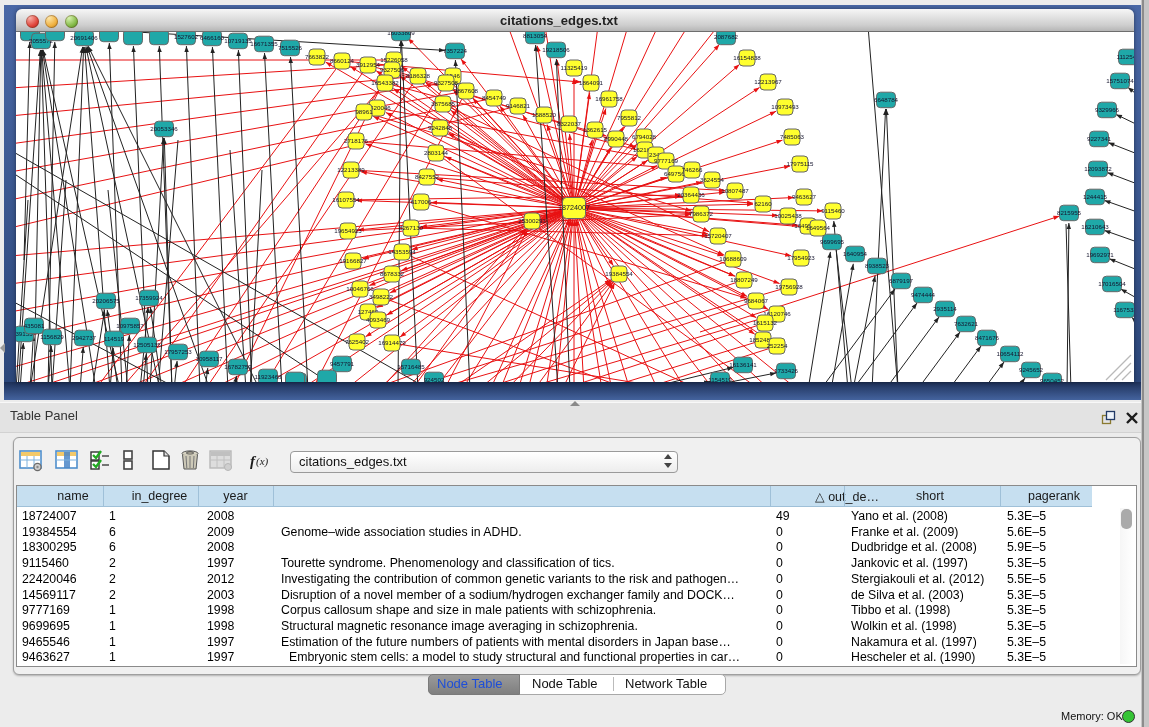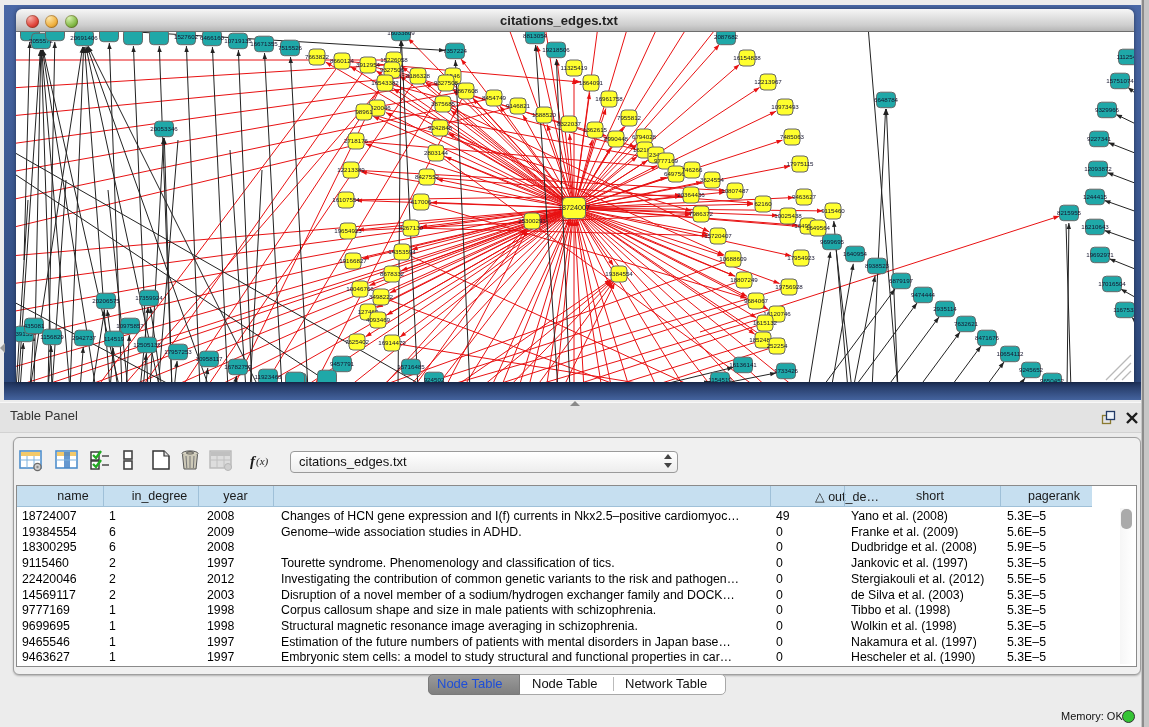--- a/index.html
+++ b/index.html
@@ -868,21 +868,20 @@
  <div class="abs thsep" style="left:198px"></div>
  <div class="abs thsep" style="left:273px"></div>
  <div class="abs thsep" style="left:770px"></div>
  <div class="abs thsep" style="left:844px"></div>
  <div class="abs thsep" style="left:1000px"></div>
  <div class="abs" style="left:17px;top:506px;width:1075px;height:1px;background:#9fc0d8"></div>
  <div class="trow" style="top:508.0px">
       <span style="left:5px">18724007</span>
       <span style="left:92px">1</span>
       <span style="left:190px">2008</span>
-      <span style="left:264px">Changes of HCN gene expression and I(f) currents in Nkx2.5–positive cardiomyoc…</span>
       <span style="left:759px">49</span>
       <span style="left:834px">Yano et al. (2008)</span>
       <span style="left:990px">5.3E–5</span>
     </div>
     <div class="trow" style="top:523.7px">
       <span style="left:5px">19384554</span>
       <span style="left:92px">6</span>
       <span style="left:190px">2009</span>
       <span style="left:264px">Genome–wide association studies in ADHD.</span>
       <span style="left:759px">0</span>
@@ -948,21 +947,21 @@
       <span style="left:190px">1997</span>
       <span style="left:264px">Estimation of the future numbers of patients with mental disorders in Japan base…</span>
       <span style="left:759px">0</span>
       <span style="left:834px">Nakamura et al. (1997)</span>
       <span style="left:990px">5.3E–5</span>
     </div>
     <div class="trow" style="top:649.3px">
       <span style="left:5px">9463627</span>
       <span style="left:92px">1</span>
       <span style="left:190px">1997</span>
-      <span style="left:264px">Embryonic stem cells: a model to study structural and functional properties in car…</span>
+      <span style="left:272px">Embryonic stem cells: a model to study structural and functional properties in car…</span>
       <span style="left:759px">0</span>
       <span style="left:834px">Hescheler et al. (1990)</span>
       <span style="left:990px">5.3E–5</span>
     </div>
  <div class="abs" id="sbtrack"></div>
  <div class="abs" id="sbthumb"></div>
 
  <div class="abs" id="tabs"></div>
  <div class="abs" id="tabsel"></div>
  <div class="abs tabtxt" style="left:437px;color:#1d4ed8">Node Table</div>

